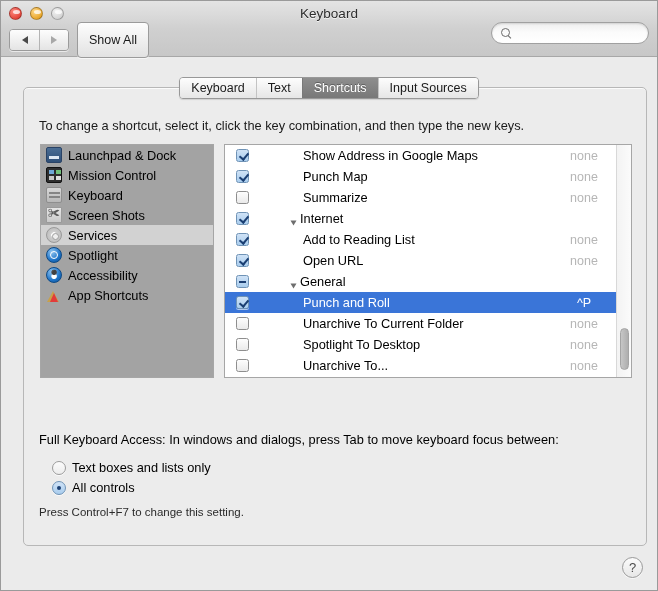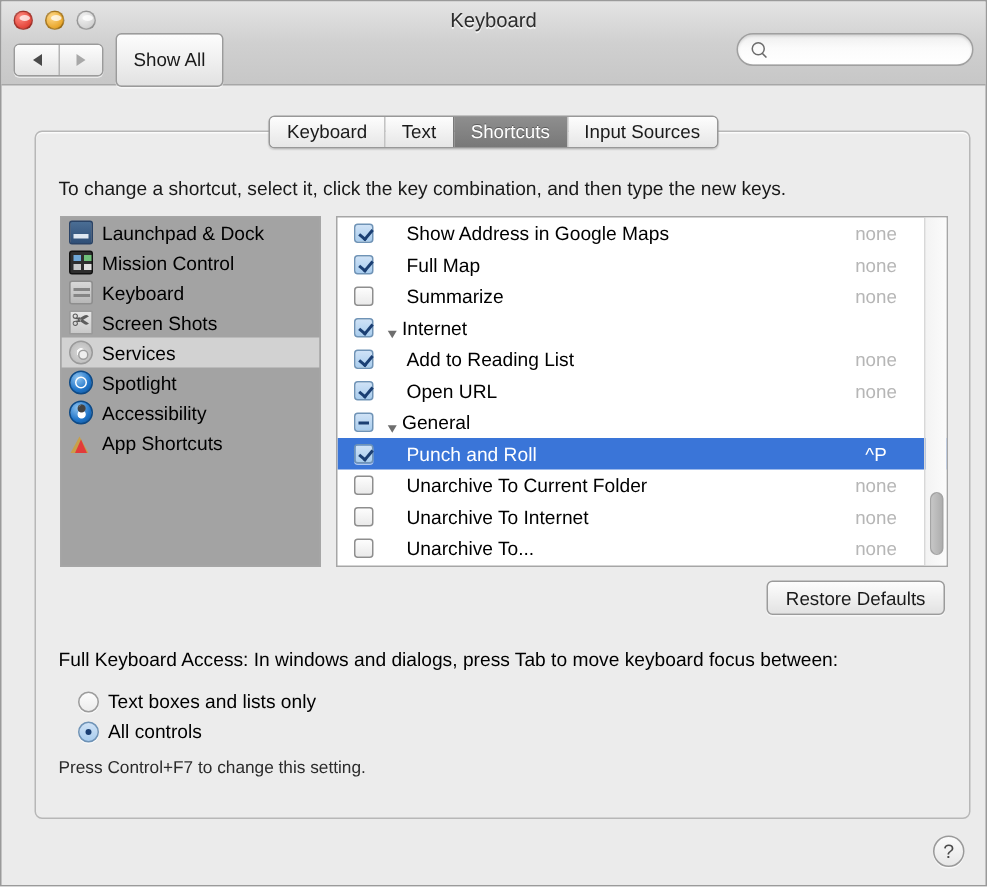--- a/index.html
+++ b/index.html
@@ -352,20 +352,21 @@
     border: 1px solid #a6a6a6;
     overflow: hidden;
   }
   .sc-row {
     height: 21px;
     display: flex;
     align-items: center;
     font-size: 12.8px;
     cursor: default;
     position: relative;
+    gap: 32px;
   }
   .sc-row.selected {
     background: #3a75d8;
     color: #fff;
   }
   .cb-cell {
     width: 34px;
     display: flex;
     align-items: center;
     justify-content: center;
@@ -602,21 +603,21 @@
             <span class="cb checked"></span>
           </span>
         <span class="sc-label child">Show Address in Google Maps</span>
         <span class="sc-value">none</span>
       </div>
 
       <div class="sc-row">
         <span class="cb-cell">
             <span class="cb checked"></span>
           </span>
-        <span class="sc-label child">Full Map</span>
+        <span class="sc-label child">Punch Map</span>
         <span class="sc-value">none</span>
       </div>
 
       <div class="sc-row">
         <span class="cb-cell">
             <span class="cb"></span>
           </span>
         <span class="sc-label child">Summarize</span>
         <span class="sc-value">none</span>
       </div>
@@ -672,38 +673,37 @@
             <span class="cb"></span>
           </span>
         <span class="sc-label child">Unarchive To Current Folder</span>
         <span class="sc-value">none</span>
       </div>
 
       <div class="sc-row">
         <span class="cb-cell">
             <span class="cb"></span>
           </span>
-        <span class="sc-label child">Unarchive To Internet</span>
+        <span class="sc-label child">Spotlight To Desktop</span>
         <span class="sc-value">none</span>
       </div>
 
       <div class="sc-row">
         <span class="cb-cell">
             <span class="cb"></span>
           </span>
         <span class="sc-label child">Unarchive To...</span>
         <span class="sc-value">none</span>
       </div>
 
       <div id="vscroll">
         <div id="vthumb"></div>
       </div>
     </div>
 
-    <button class="btn" id="restore-defaults">Restore Defaults</button>
 
     <div id="fka-label">Full Keyboard Access: In windows and dialogs, press Tab to move keyboard focus between:</div>
 
     <div class="radio-row" id="radio-text">
       <span class="radio"></span>
       <span>Text boxes and lists only</span>
     </div>
 
     <div class="radio-row" id="radio-all">
       <span class="radio on"></span>

